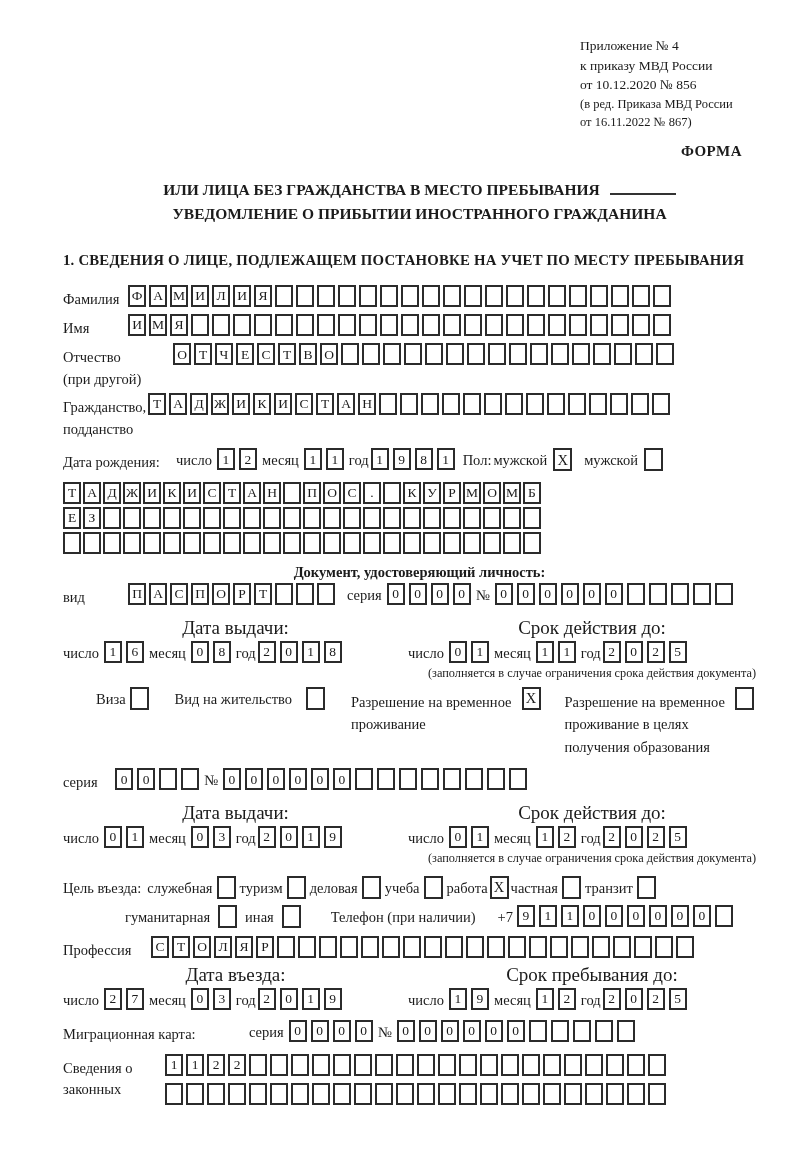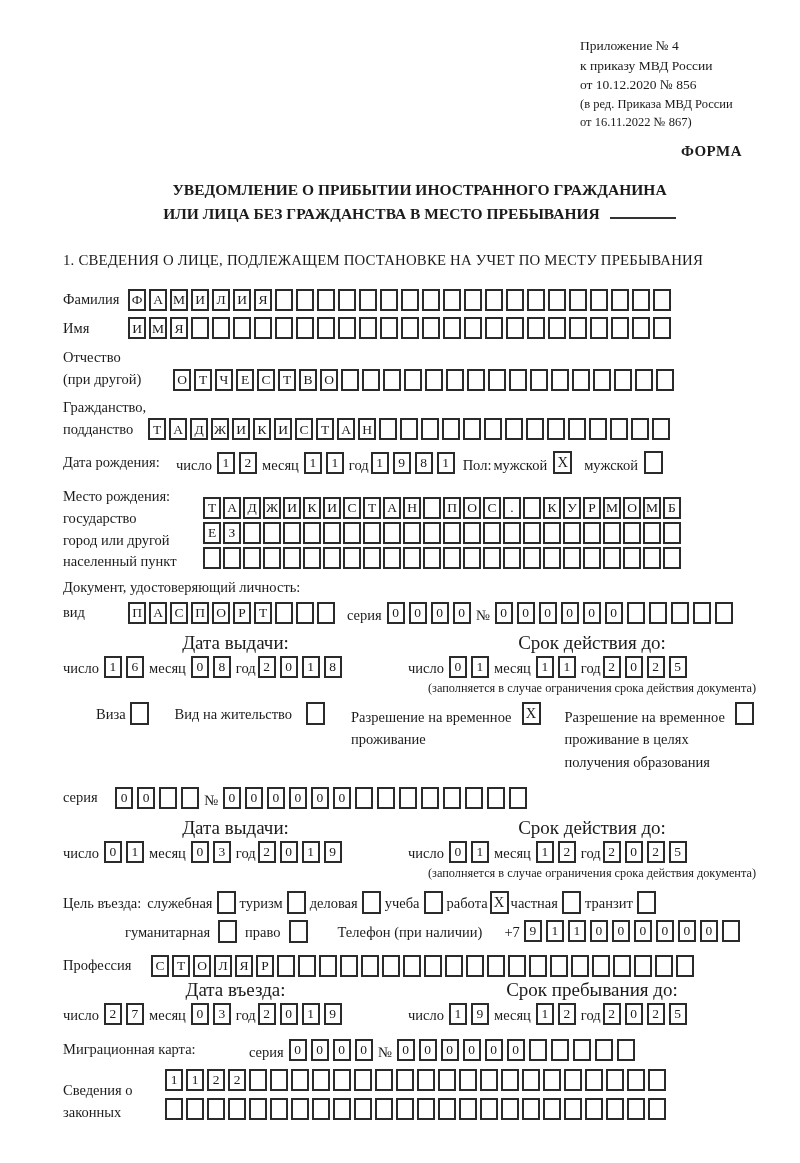--- a/index.html
+++ b/index.html
@@ -7,37 +7,37 @@
   .page {
     width:800px; height:1163px; margin:0 auto; background:#ffffff;
     font-family:"Liberation Serif","DejaVu Serif",serif;
     color:#1b1b1b; padding:36px 24px 0 63px; overflow:hidden; position:relative;
   }
   .ref { margin-left:auto; width:196px; font-size:13.5px; line-height:1.45; }
   .ref .ref-small { font-size:12.5px; }
   .forma { text-align:right; padding-right:34px; font-weight:bold; font-size:15px; margin-top:12px; letter-spacing:.5px; }
   .title { text-align:center; font-weight:bold; font-size:15.5px; line-height:1.55; margin-top:18px; }
   .title-underline { display:inline-block; width:66px; border-bottom:2px solid #333; margin-left:10px; }
-  .sec-heading { font-weight:normal; font-size:14.8px; margin-top:26px; letter-spacing:.2px; }
-
-  .row { display:flex; align-items:flex-end; }
+  .sec-heading { font-weight:bold; font-size:14.8px; margin-top:26px; letter-spacing:.2px; }
+
+  .row { display:flex; align-items:flex-start; }
   .lbl { font-size:14.5px; flex:0 0 auto; padding-top:4px; line-height:1.5; }
   .lbl2 { font-size:14.5px; line-height:1.5; }
   .w65 { width:65px; } .w85 { width:85px; } .w102 { width:110px; } .w140 { width:140px; }
   .cells { display:inline-flex; gap:3px; flex:0 0 auto; }
   .cells.tight { gap:2px; }
   .cells.date { gap:4px; }
   .cell {
     display:inline-flex; width:18px; height:22px; border:2px solid #2b2b2b;
     align-items:center; justify-content:center; font-size:13.5px; flex:0 0 auto;
     background:#fff; line-height:1;
   }
   .checkbox { width:19px; height:23px; font-size:14.5px; margin:0 4px; }
   .sub { font-size:14.5px; padding-top:4px; margin:0 5px; white-space:nowrap; }
-  .doc-head { font-weight:normal; font-size:14.5px; margin-top:6px; }
+  .doc-head { text-align:center; font-weight:bold; font-size:14.5px; margin-top:6px; }
   .two-col { display:flex; margin-top:8px; }
   .col-left { width:345px; }
   .col-right { flex:1; }
   .col-head { text-align:center; font-size:19px; margin-bottom:2px; }
   .date-row { display:flex; align-items:flex-start; }
   .note { font-size:12.3px; text-align:center; margin-top:3px; }
   .intro { font-size:14.5px; line-height:1.75; margin-top:8px; }
   .rvp-row { display:flex; align-items:flex-start; margin-top:6px; font-size:14.5px; }
   .opt { display:flex; align-items:flex-start; margin-right:12px;margin-left:33px; }
   .opt .opt-txt { padding-top:4px; }
@@ -54,24 +54,24 @@
     <div>Приложение № 4</div>
     <div>к приказу МВД России</div>
     <div>от 10.12.2020 № 856</div>
     <div class="ref-small">(в ред. Приказа МВД России</div>
     <div class="ref-small">от 16.11.2022 № 867)</div>
   </div>
 
   <div class="forma">ФОРМА</div>
 
   <div class="title">
-    <div>УВЕДОМЛЕНИЕ О ПРИБЫТИИ ИНОСТРАННОГО ГРАЖДАНИНА</div>
     <div>
       <span>ИЛИ ЛИЦА БЕЗ ГРАЖДАНСТВА В МЕСТО ПРЕБЫВАНИЯ</span><span class="title-underline"></span>
     </div>
+    <div>УВЕДОМЛЕНИЕ О ПРИБЫТИИ ИНОСТРАННОГО ГРАЖДАНИНА</div>
   </div>
 
   <div class="sec-heading">1. СВЕДЕНИЯ О ЛИЦЕ, ПОДЛЕЖАЩЕМ ПОСТАНОВКЕ НА УЧЕТ ПО МЕСТУ ПРЕБЫВАНИЯ</div>
 
   <div class="row" style="margin-top:16px">
     <span class="lbl w65">Фамилия</span>
     <span class="cells">
         <span class="cell">Ф</span>
         <span class="cell">А</span>
         <span class="cell">М</span>
@@ -220,26 +220,20 @@
         <span class="cell">1</span>
       </span>
     <span class="sub" style="margin-left:8px;margin-right:2px">Пол:</span>
     <span class="sub" style="margin:4px 2px 0 0;padding:0">мужской</span>
     <span class="cell checkbox">X</span>
     <span class="sub" style="margin:4px 2px 0 8px;padding:0">мужской</span>
     <span class="cell checkbox"></span>
   </div>
 
   <div class="row" style="margin-top:8px">
-    <span class="lbl w140">
-      <div>Место рождения:</div>
-      <div class="lbl2">государство</div>
-      <div class="lbl2">город или другой</div>
-      <div class="lbl2">населенный пункт</div>
-    </span>
     <span>
       <div class="cells tight">
           <span class="cell">Т</span>
           <span class="cell">А</span>
           <span class="cell">Д</span>
           <span class="cell">Ж</span>
           <span class="cell">И</span>
           <span class="cell">К</span>
           <span class="cell">И</span>
           <span class="cell">С</span>
@@ -517,21 +511,21 @@
     <span class="cell checkbox" style="margin:0 2px">X</span>
     <span class="p-lbl">частная</span>
     <span class="cell checkbox"></span>
     <span class="p-lbl">транзит</span>
     <span class="cell checkbox"></span>
   </div>
 
   <div class="row purpose" style="margin-top:6px;margin-left:62px">
     <span class="p-lbl">гуманитарная</span>
     <span class="cell checkbox" style="margin:0 8px"></span>
-    <span class="p-lbl">право</span>
+    <span class="p-lbl">иная</span>
     <span class="cell checkbox" style="margin:0 8px"></span>
     <span class="p-lbl" style="margin-left:22px">Телефон (при наличии)</span>
     <span class="p-lbl" style="margin-left:22px;margin-right:4px">+7</span>
     <span class="cells date">
         <span class="cell">9</span>
         <span class="cell">1</span>
         <span class="cell">1</span>
         <span class="cell">0</span>
         <span class="cell">0</span>
         <span class="cell">0</span>

